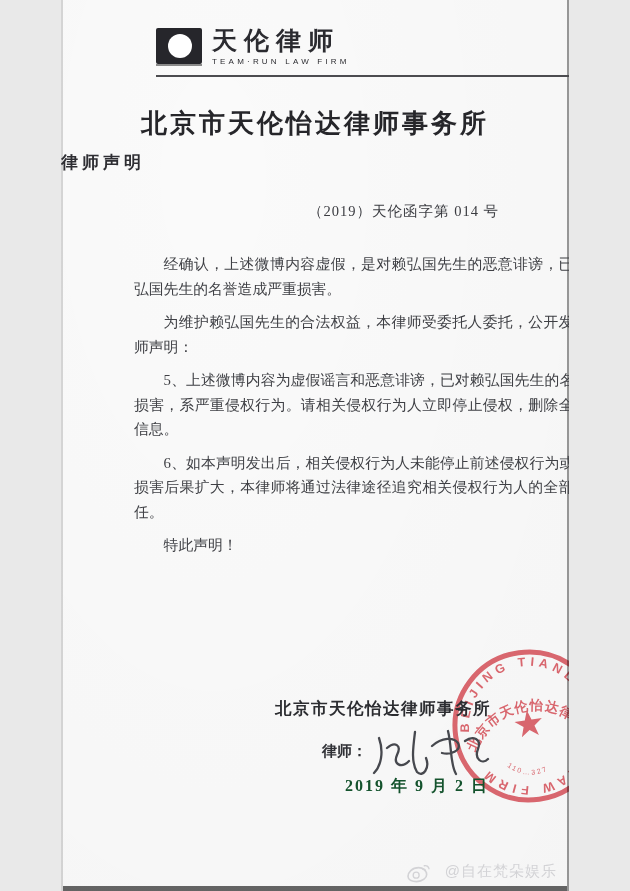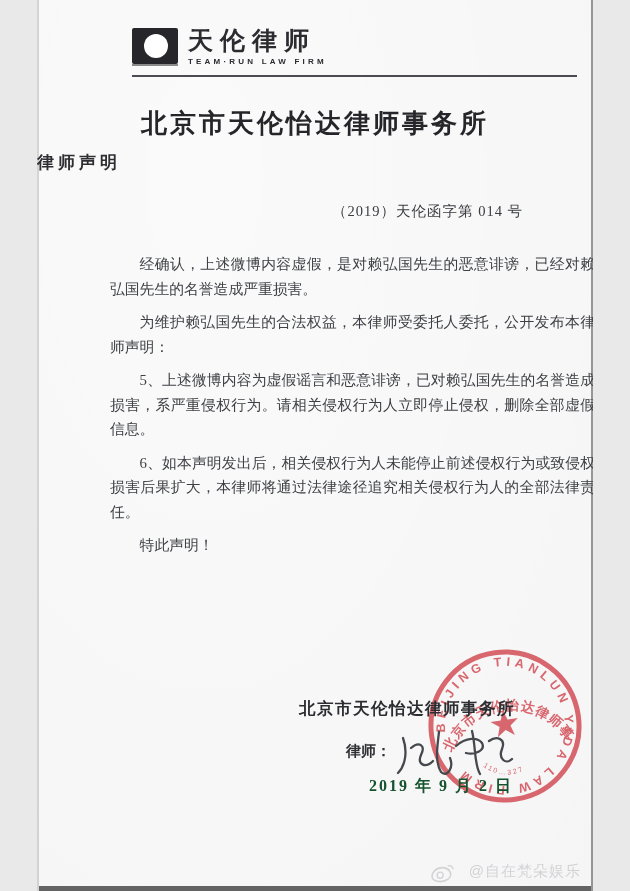--- a/index.html
+++ b/index.html
@@ -1,32 +1,32 @@
 <!DOCTYPE html>
 <html><head>
 <meta charset="utf-8">
 <style>
   html,body{margin:0;padding:0;background:#e9e9e9;}
   .page{
-    position:relative;width:556px;height:891px;margin:0 auto;
+    position:relative;width:508px;height:891px;margin:0 auto;
     background:#fdfdfd;overflow:hidden;
     font-family:"Liberation Serif","DejaVu Serif",serif;
     color:#3f4045;
     box-shadow:inset -2px 0 0 #9a9a9a, inset 2px 0 0 #d8d8d8, inset 0 -5px 0 #666;
   }
   .paper-tint{position:absolute;inset:0;background:
     radial-gradient(ellipse at 30% 20%, rgba(0,0,0,0.012), rgba(0,0,0,0.03));
     pointer-events:none;}
   
   .logo{position:absolute;top:28px;left:95px;display:flex;align-items:flex-start;gap:10px;}
   .logo-mark{width:46px;height:38px;display:block;}
   .logo-text-wrap{display:flex;flex-direction:column;}
   .logo-cn{font-size:25px;font-weight:700;letter-spacing:7px;color:#2b2b30;
     font-family:"Liberation Serif",serif;line-height:26px;}
-  .logo-en{font-size:8px;font-weight:700;letter-spacing:3.2px;color:#2b2b30;margin-top:3px;
+  .logo-en{font-size:8px;font-weight:400;letter-spacing:3.2px;color:#2b2b30;margin-top:3px;
     font-family:"Liberation Sans","DejaVu Sans",sans-serif;}
   .header-rule{position:absolute;top:75px;left:95px;width:445px;height:2px;background:#4c4c50;}
   
   .doc-title{position:absolute;top:106px;left:0;width:100%;text-align:center;
     font-size:26px;font-weight:900;letter-spacing:3px;color:#26262a;}
   .doc-subtitle{position:absolute;top:151px;left:0;width:100%;text-align:left;
     font-size:17px;font-weight:700;letter-spacing:4px;color:#2e2e33;}
   .ref-number{position:absolute;top:202px;right:70px;font-size:14.5px;
     letter-spacing:1px;color:#3a3b40;}
   

